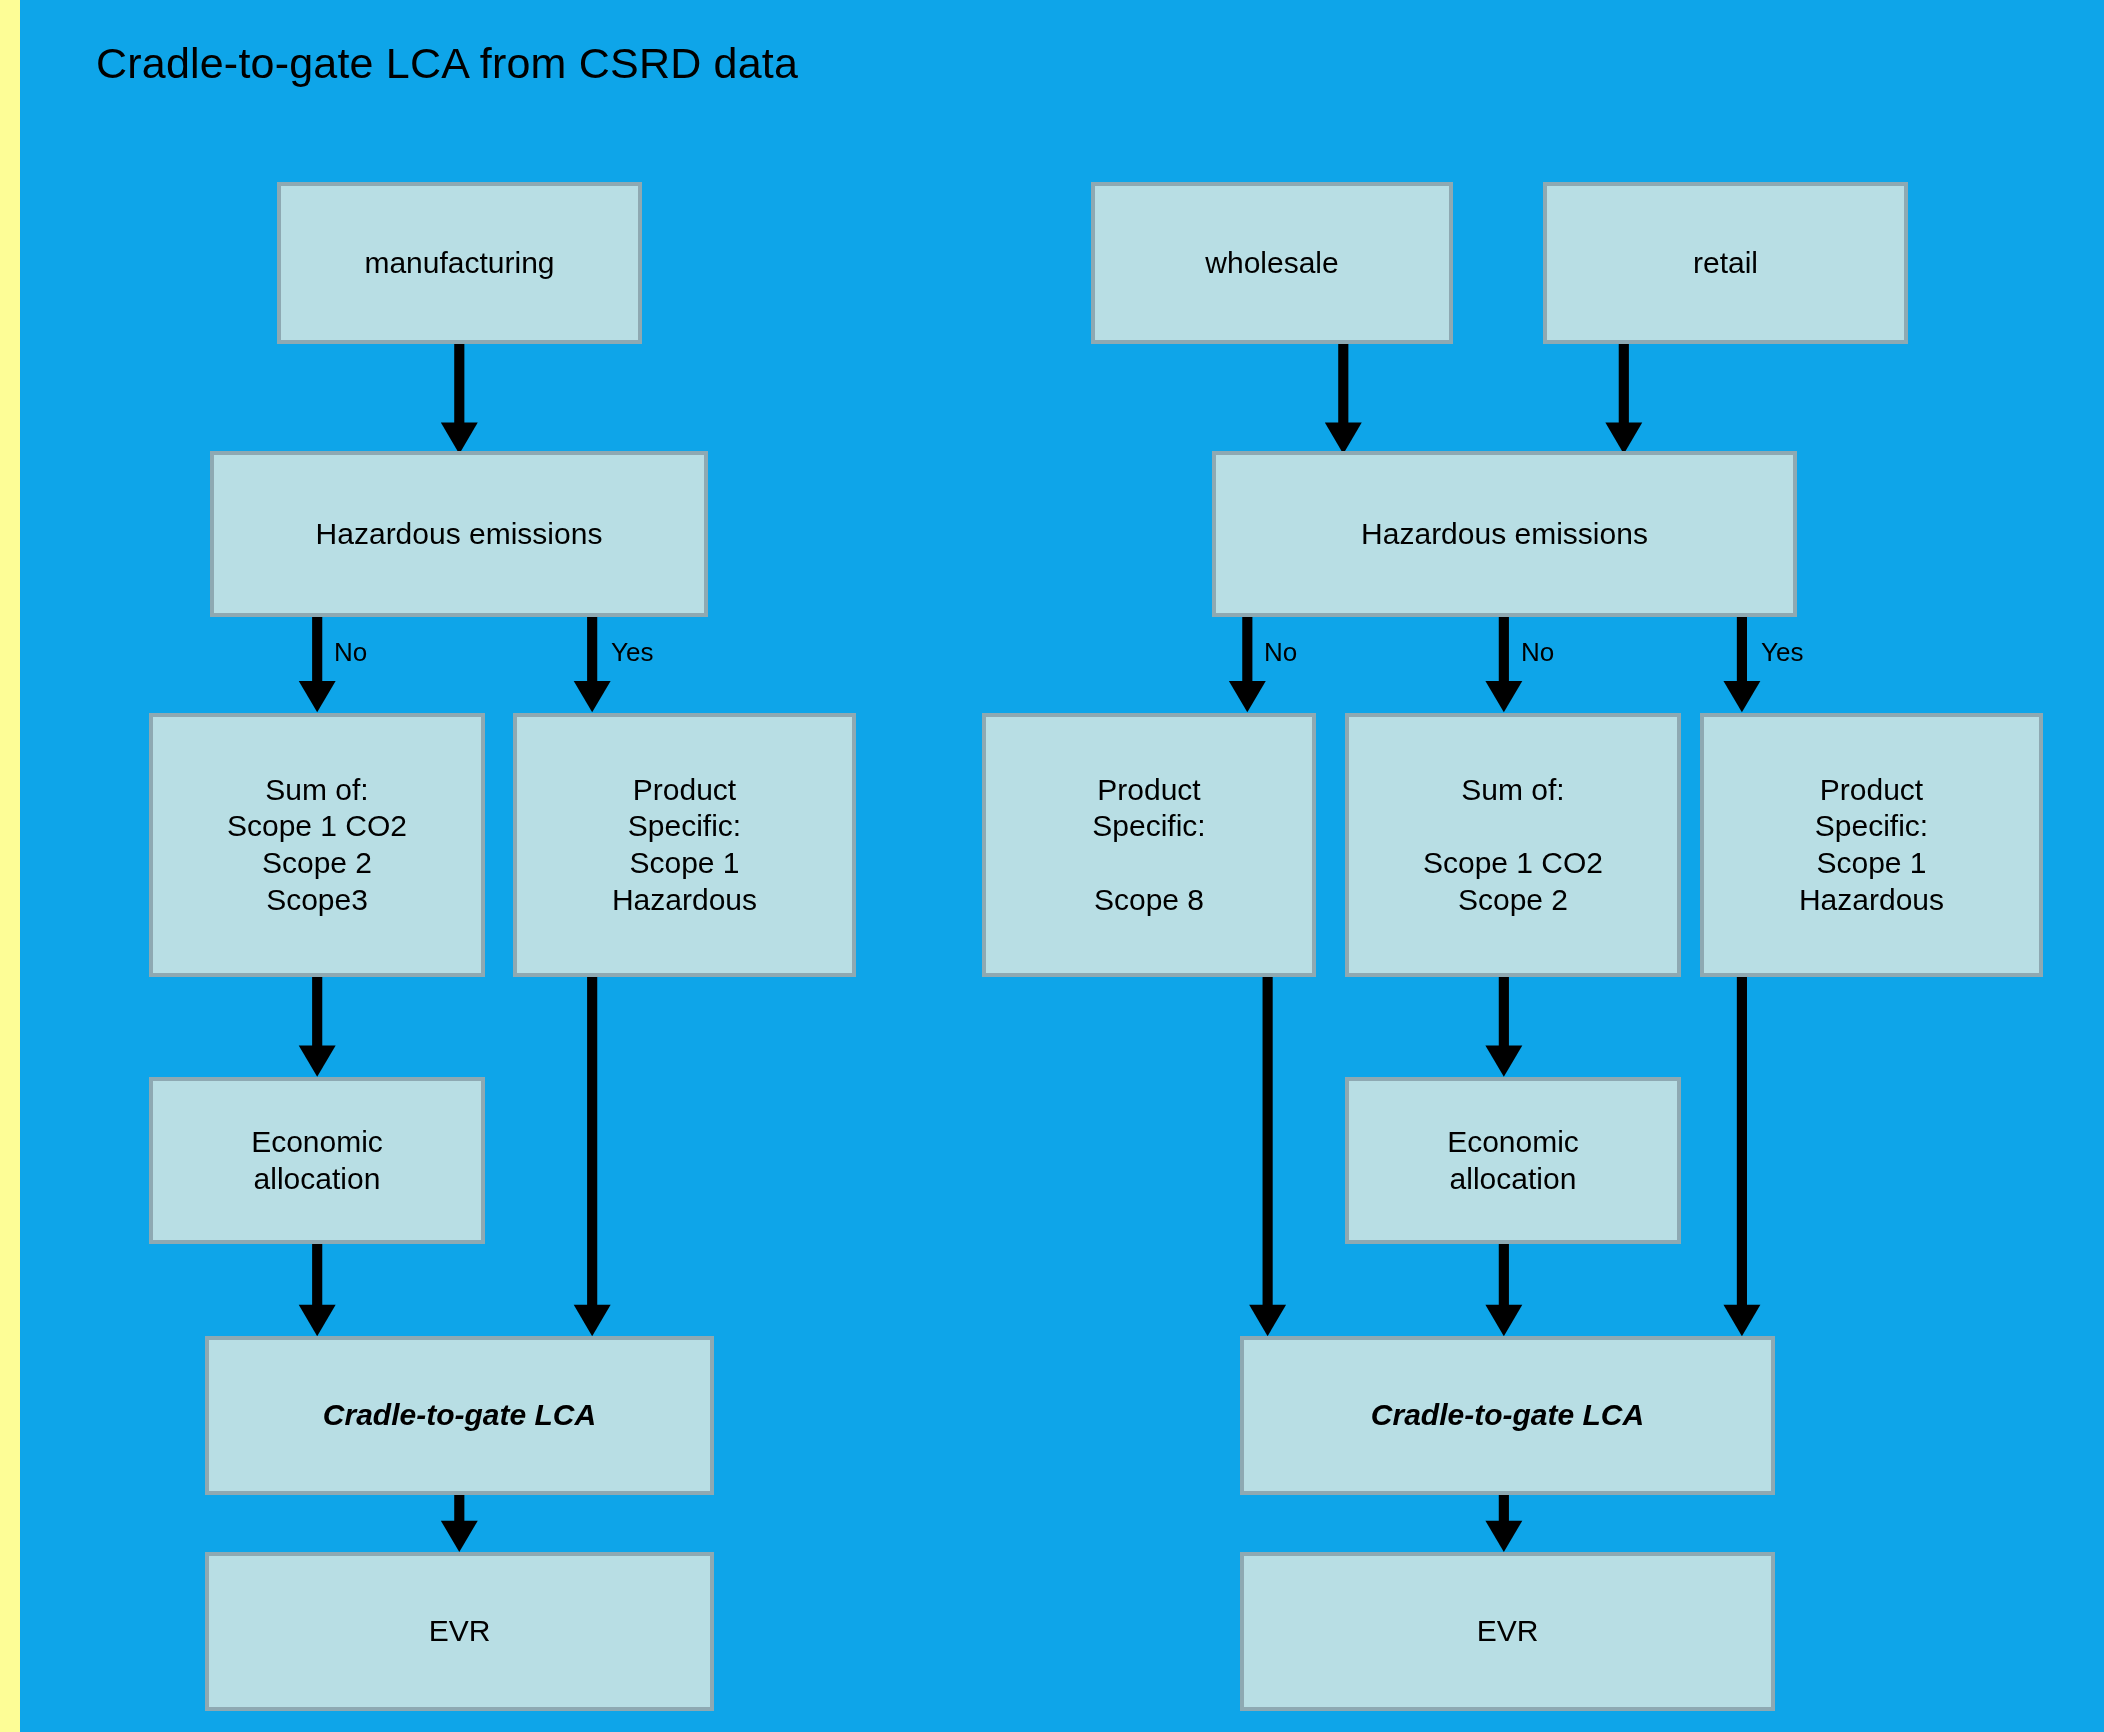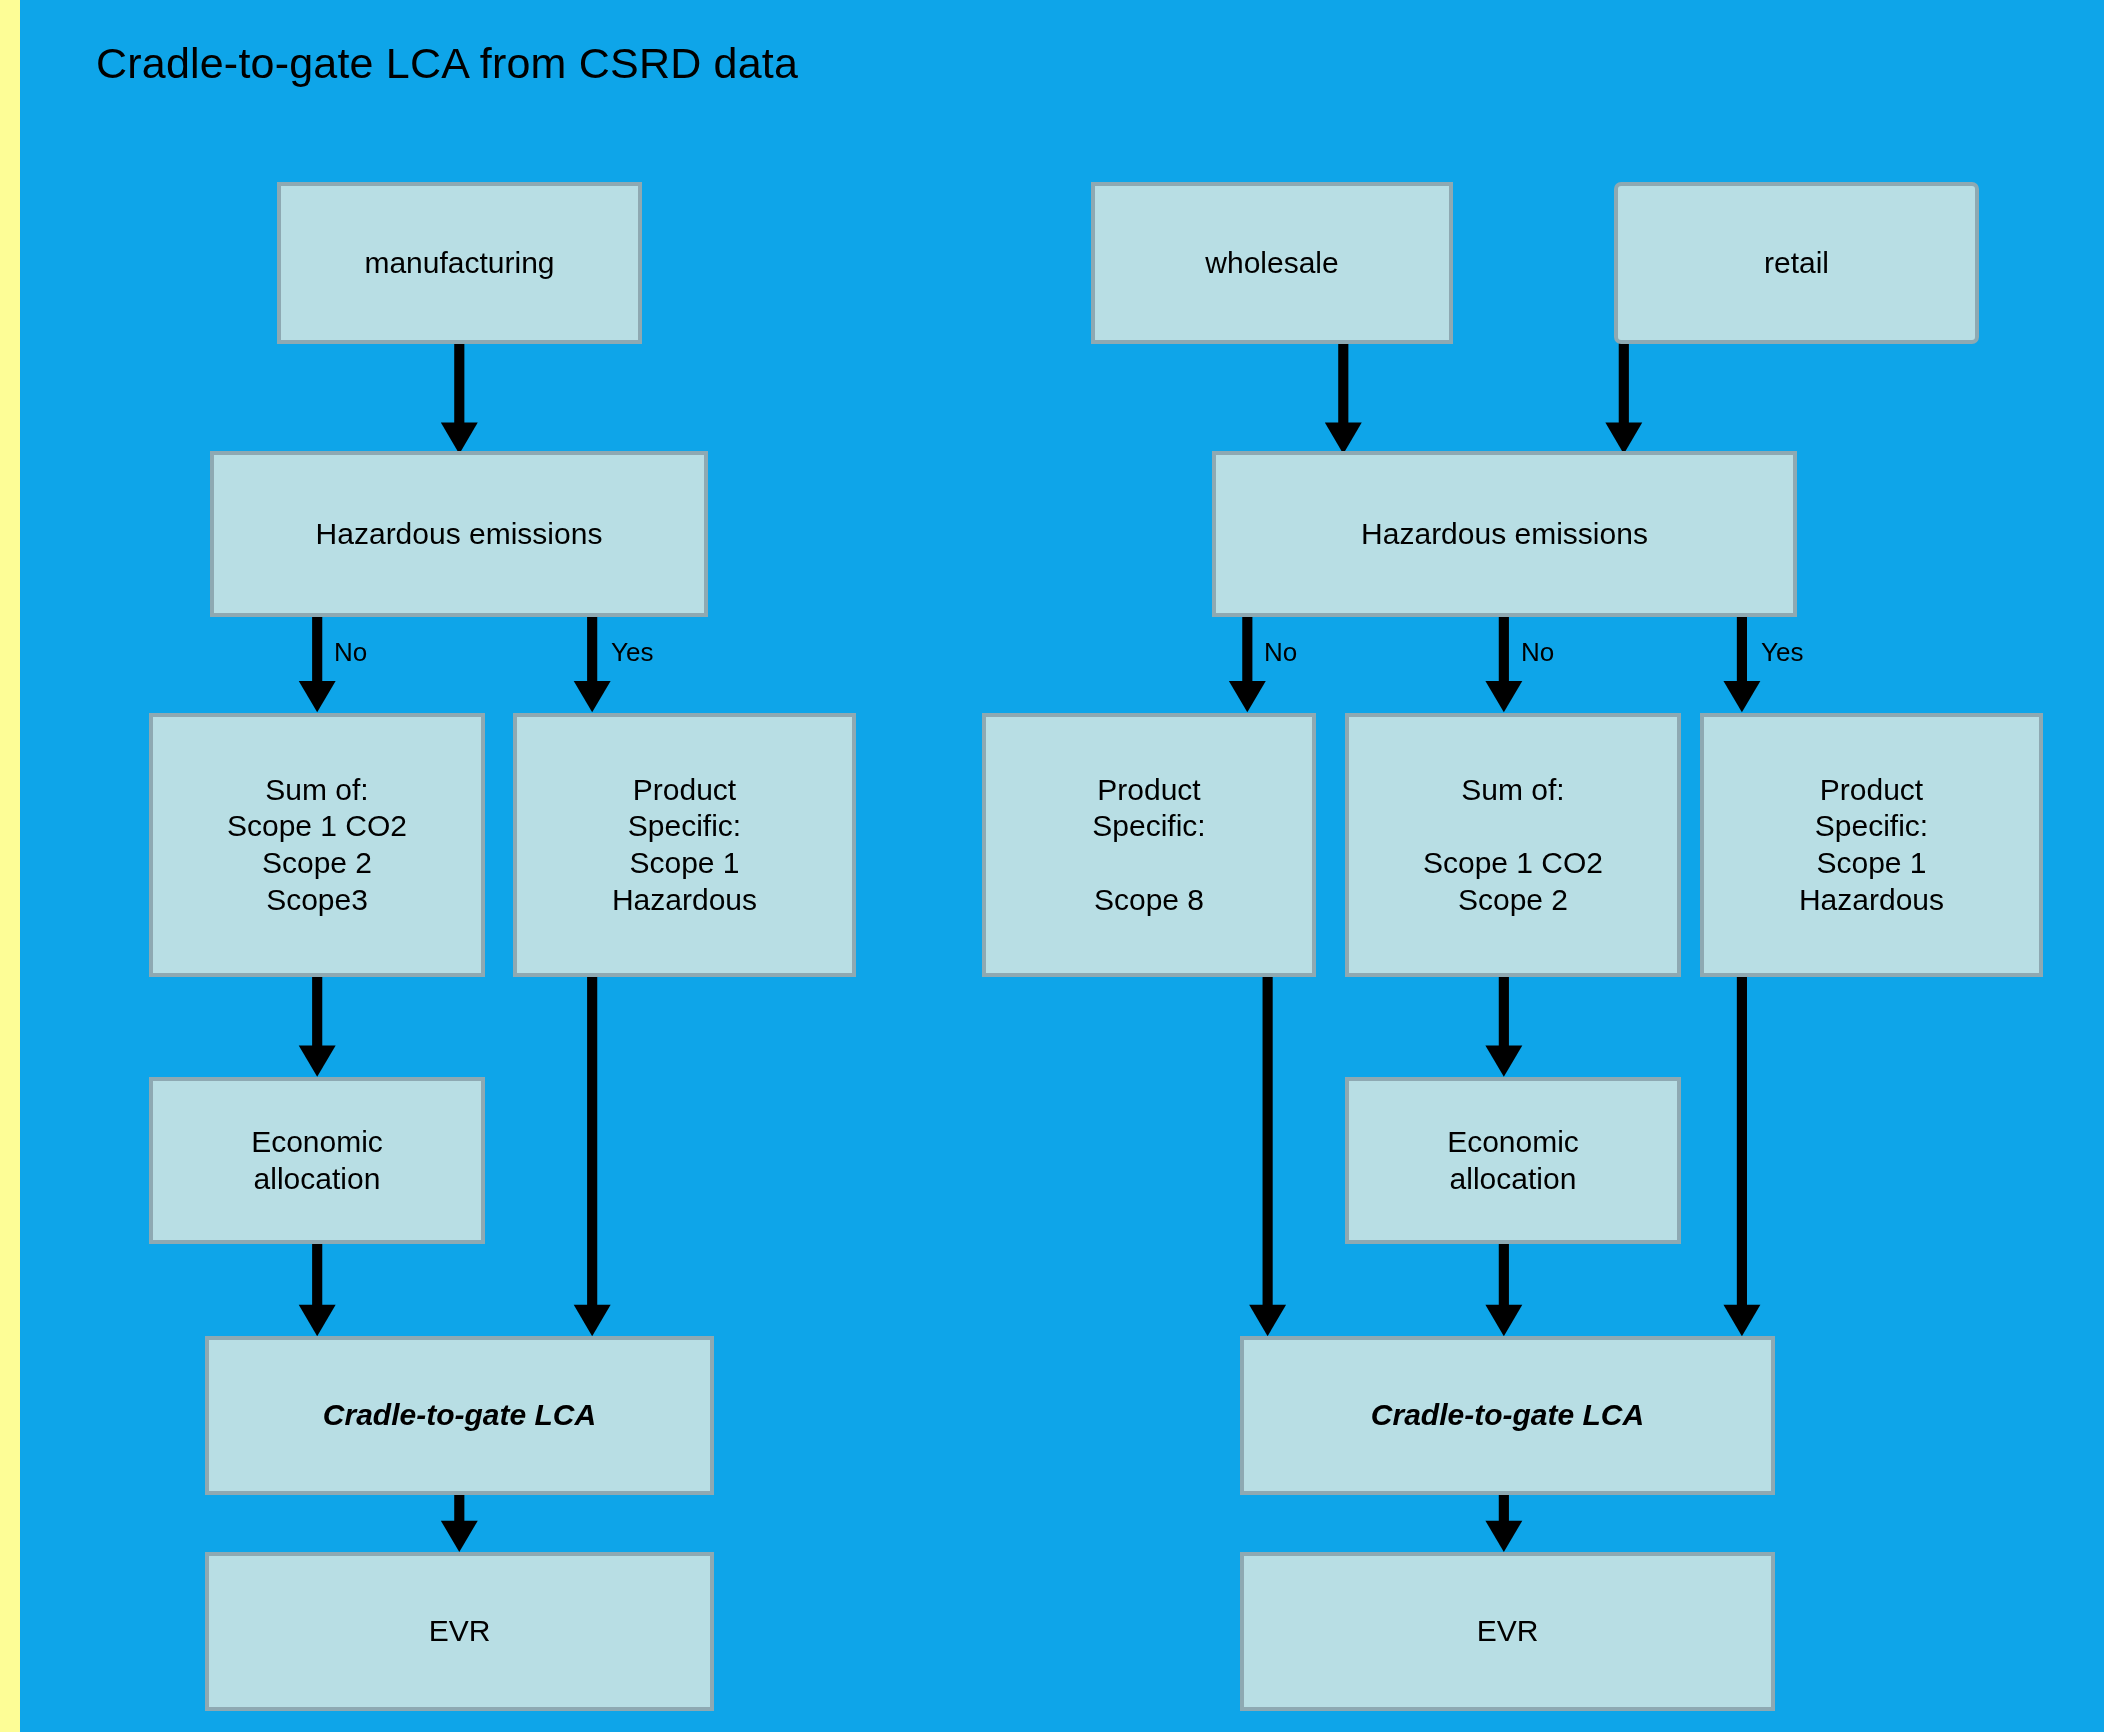--- a/index.html
+++ b/index.html
@@ -168,21 +168,21 @@
   </div>
 
   <div class="node" style="left:185px; top:1552px; width:509px; height:159px;">
     <span class="ln">EVR</span>
   </div>
 
   <div class="node" style="left:1071px; top:182px; width:362px; height:162px;">
     <span class="ln">wholesale</span>
   </div>
 
-  <div class="node" style="left:1594px; top:182px; width:365px; height:162px;border-radius:7px;">
+  <div class="node" style="left:1523px; top:182px; width:365px; height:162px;">
     <span class="ln">retail</span>
   </div>
 
   <div class="node" style="left:1192px; top:451px; width:585px; height:166px;">
     <span class="ln">Hazardous emissions</span>
   </div>
 
   <div class="edge-label" style="left:1244px; top:637px;">No</div>
   <div class="edge-label" style="left:1501px; top:637px;">No</div>
   <div class="edge-label" style="left:1741px; top:637px;">Yes</div>

